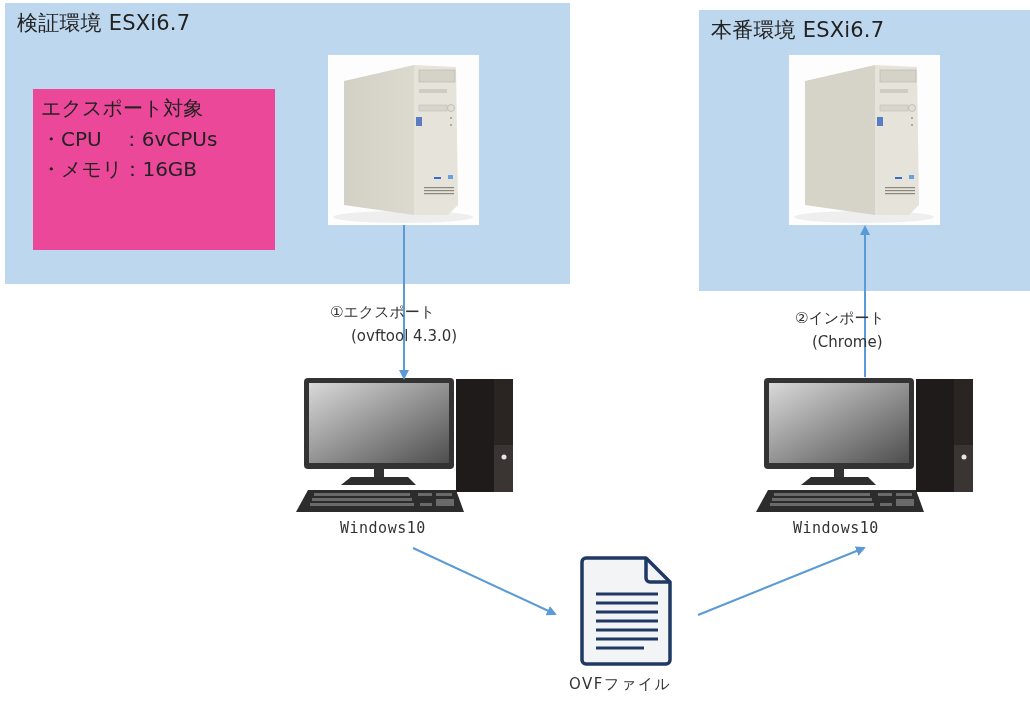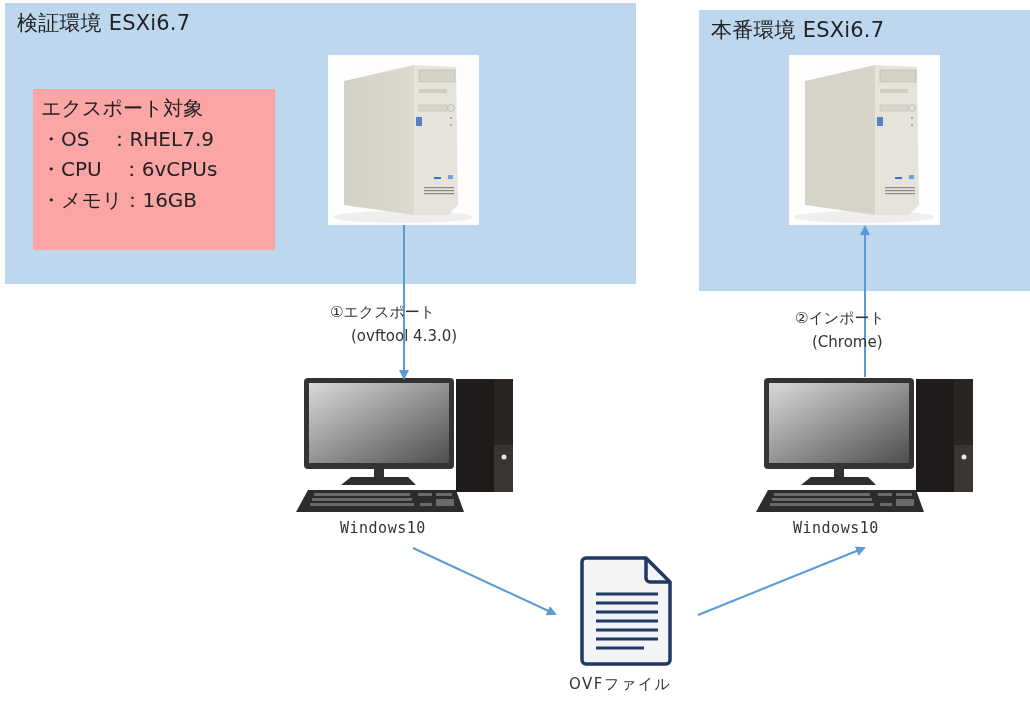--- a/index.html
+++ b/index.html
@@ -1,43 +1,42 @@
 <!DOCTYPE html>
 <html><head>
 <meta charset="utf-8">
 <style>
   html, body { margin: 0; padding: 0; background: #ffffff; }
   body { width: 1030px; height: 709px; position: relative; overflow: hidden;
          font-family: "DejaVu Sans", "Liberation Sans", sans-serif; color: #222; }
   .panel { position: absolute; background: #bdd7ee; }
-  #panel-left  { left: 5px;   top: 3px; width: 631px; height: 281px; }
+  #panel-left  { left: 5px;   top: 3px; width: 565px; height: 281px; }
   #panel-right { left: 699px; top: 10px; width: 331px; height: 281px; }
   .panel-title { position: absolute; left: 12px; top: 6px; font-size: 21px; color: #222; letter-spacing: 0.2px; }
-  .spec-box { position: absolute; left: 28px; top: 86px; width: 242px; height: 161px; background: #fca5a5;
+  .spec-box { position: absolute; left: 28px; top: 86px; width: 242px; height: 161px; background: #ec4899;
               font-size: 20px; line-height: 30.5px; padding: 4px 0 0 8px; box-sizing: border-box; }
   .spec-box div { white-space: pre; }
   .server { position: absolute; width: 151px; height: 170px; background: #fdfdfd; }
   #server-left  { left: 328px; top: 55px; }
   #server-right { left: 789px; top: 55px; }
   .pc { position: absolute; width: 218px; height: 143px; }
   #pc-left  { left: 296px; top: 375px; }
   #pc-right { left: 756px; top: 375px; }
   .label { position: absolute; font-size: 15px; color: #333; white-space: pre; text-align: right; }
   .pc-label { font-family: "DejaVu Sans Mono", "Liberation Mono", monospace; font-size: 15px; letter-spacing: 0.5px; }
   #file-icon { position: absolute; left: 578px; top: 556px; width: 96px; height: 112px; }
   svg.overlay { position: absolute; left: 0; top: 0; width: 1030px; height: 709px; pointer-events: none; }
 </style>
 </head>
 <body>
 
 <div class="panel" id="panel-left">
   <div class="panel-title">検証環境 ESXi6.7</div>
   <div class="spec-box">
     <div>エクスポート対象</div>
-    <div>・OS　：RHEL7.9</div>
     <div>・CPU　：6vCPUs</div>
     <div>・メモリ：16GB</div>
   </div>
 </div>
 
 <div class="panel" id="panel-right">
   <div class="panel-title">本番環境 ESXi6.7</div>
 </div>
 
 <div class="server" id="server-left">

